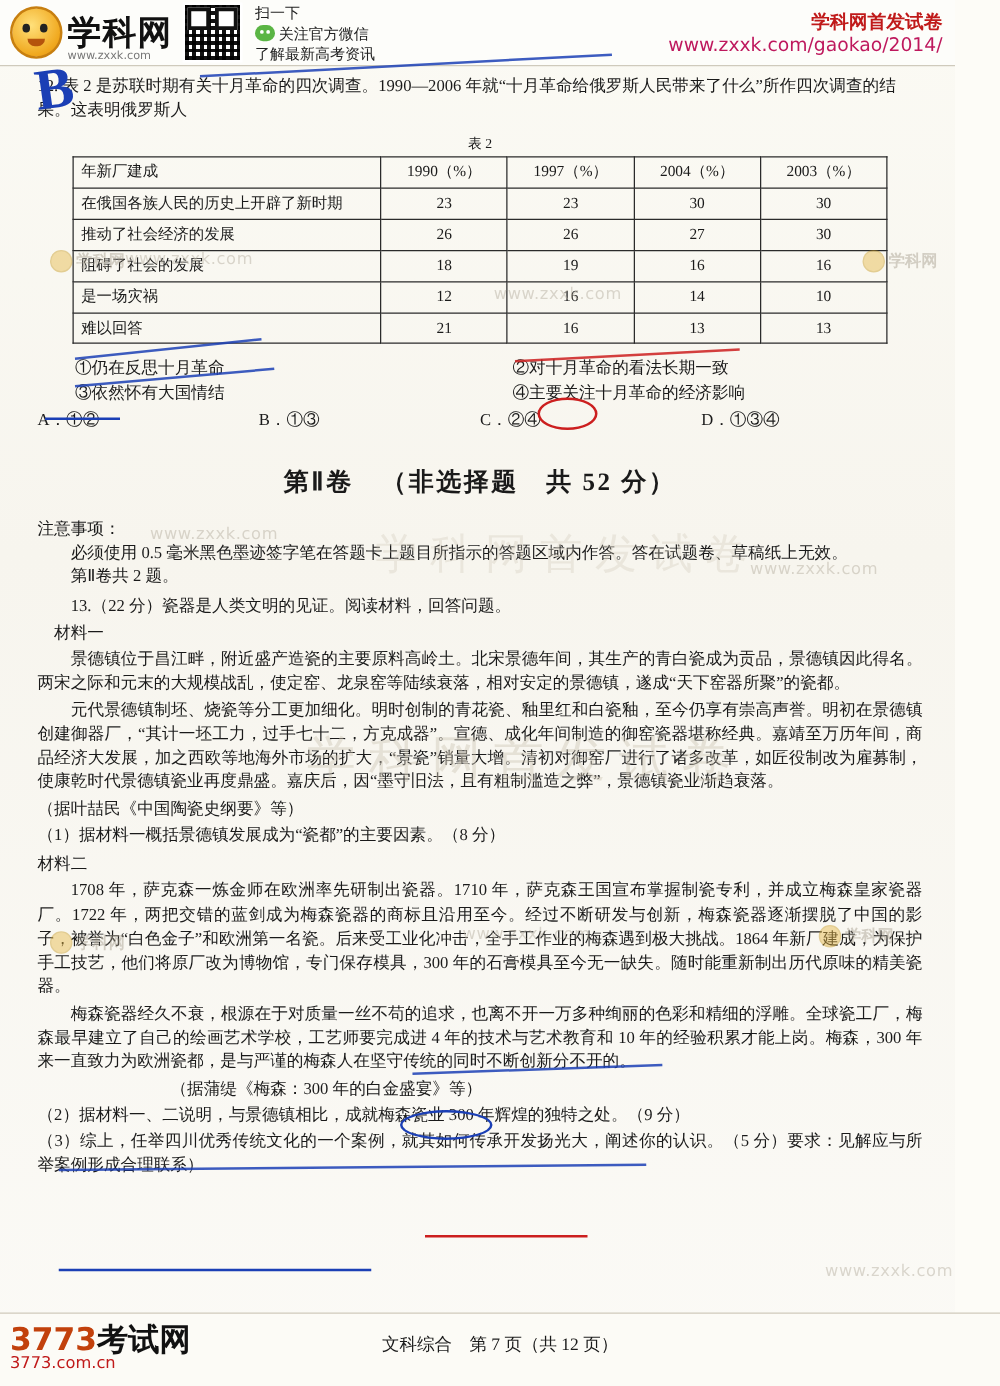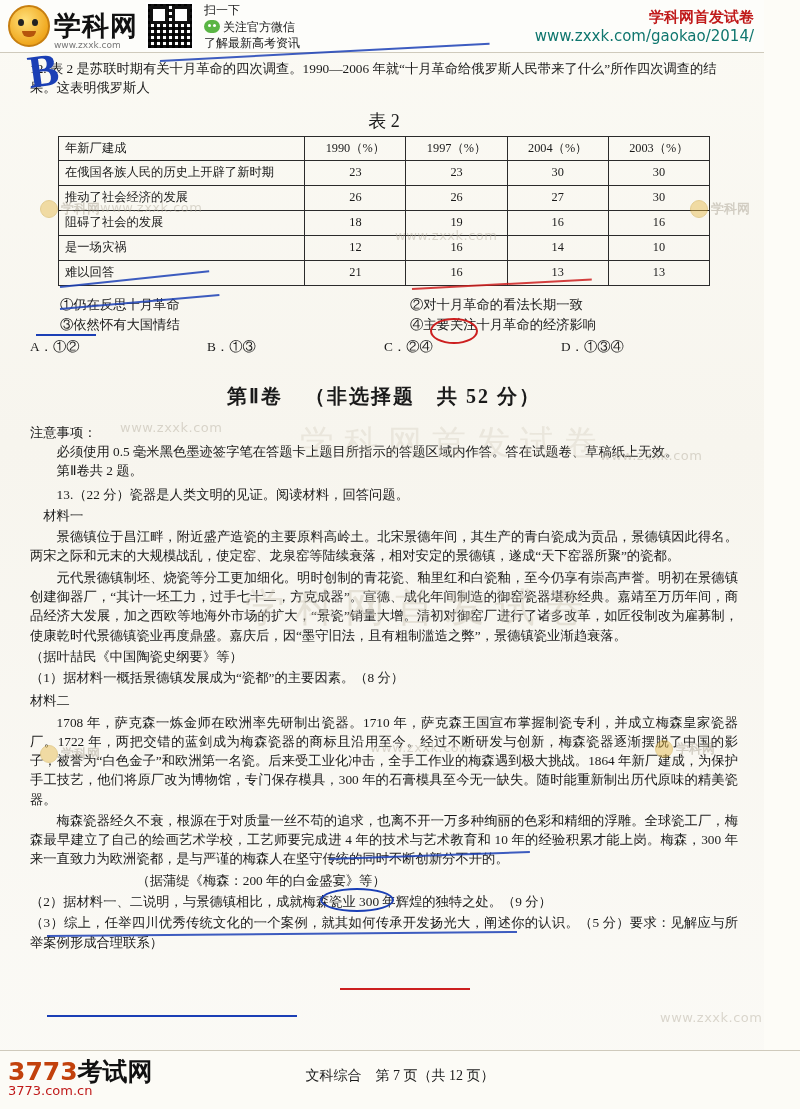--- a/index.html
+++ b/index.html
@@ -57,29 +57,29 @@
   .scan-text{margin-left:10px;font-size:12px;line-height:16px;color:#222;font-family:"DejaVu Sans",sans-serif;}
   .wechat{
     display:inline-block;width:16px;height:13px;border-radius:7px;background:#5ab544;
     position:relative;top:2px;margin-right:3px;
   }
   .wechat:before{content:"";position:absolute;left:4px;top:4px;width:3px;height:3px;border-radius:50%;background:#fff;box-shadow:5px 0 0 #fff;}
   .banner-right{
     margin-left:auto;text-align:right;padding-right:10px;
   }
   .banner-right .l1{color:#c01a1a;font-size:15px;font-family:"DejaVu Sans",sans-serif;font-weight:bold;}
-  .banner-right .l2{color:#0f766e;font-size:15px;font-family:"DejaVu Sans",sans-serif;}
+  .banner-right .l2{color:#be185d;font-size:15px;font-family:"DejaVu Sans",sans-serif;}
   .zxxk-under{
     position:absolute;left:54px;top:40px;font-size:9px;color:#777;font-family:"DejaVu Sans",sans-serif;
   }
 
   
   .content{position:relative;padding:4px 26px 0 30px;font-size:13.3px;line-height:1.45;}
   .q12{margin-top:2px;text-indent:0;}
-  .tbl-title{text-align:center;font-size:18px;margin:10px 0 2px 0;}
+  .tbl-title{text-align:center;font-size:11px;margin:10px 0 2px 0;}
   table.t2{
     border-collapse:collapse;width:652px;margin:0 auto;font-size:12.3px;
   }
   table.t2 th,table.t2 td{
     border:1px solid #2b2b2b;padding:3px 4px;
   }
   table.t2 th{font-weight:normal;}
   table.t2 .c0{width:258px;text-align:left;padding-left:6px;}
   table.t2 .cn{width:98px;text-align:center;}
   .opts-lines{margin:7px 0 0 0;position:relative;height:40px;}
@@ -236,21 +236,21 @@
 
     <div class="para ind2" style="margin-top:4px;">13.（22 分）瓷器是人类文明的见证。阅读材料，回答问题。</div>
     <div class="para0" style="text-indent:1em;">材料一</div>
     <div class="para">景德镇位于昌江畔，附近盛产造瓷的主要原料高岭土。北宋景德年间，其生产的青白瓷成为贡品，景德镇因此得名。两宋之际和元末的大规模战乱，使定窑、龙泉窑等陆续衰落，相对安定的景德镇，遂成“天下窑器所聚”的瓷都。</div>
     <div class="para">元代景德镇制坯、烧瓷等分工更加细化。明时创制的青花瓷、釉里红和白瓷釉，至今仍享有崇高声誉。明初在景德镇创建御器厂，“其计一坯工力，过手七十二，方克成器”。宣德、成化年间制造的御窑瓷器堪称经典。嘉靖至万历年间，商品经济大发展，加之西欧等地海外市场的扩大，“景瓷”销量大增。清初对御窑厂进行了诸多改革，如匠役制改为雇募制，使康乾时代景德镇瓷业再度鼎盛。嘉庆后，因“墨守旧法，且有粗制滥造之弊”，景德镇瓷业渐趋衰落。</div>
     <div class="para0">（据叶喆民《中国陶瓷史纲要》等）</div>
     <div class="para0">（1）据材料一概括景德镇发展成为“瓷都”的主要因素。（8 分）</div>
     <div class="para0" style="text-indent:0;margin-top:4px;">材料二</div>
     <div class="para">1708 年，萨克森一炼金师在欧洲率先研制出瓷器。1710 年，萨克森王国宣布掌握制瓷专利，并成立梅森皇家瓷器厂。1722 年，两把交错的蓝剑成为梅森瓷器的商标且沿用至今。经过不断研发与创新，梅森瓷器逐渐摆脱了中国的影子，被誉为“白色金子”和欧洲第一名瓷。后来受工业化冲击，全手工作业的梅森遇到极大挑战。1864 年新厂建成，为保护手工技艺，他们将原厂改为博物馆，专门保存模具，300 年的石膏模具至今无一缺失。随时能重新制出历代原味的精美瓷器。</div>
     <div class="para">梅森瓷器经久不衰，根源在于对质量一丝不苟的追求，也离不开一万多种绚丽的色彩和精细的浮雕。全球瓷工厂，梅森最早建立了自己的绘画艺术学校，工艺师要完成进 4 年的技术与艺术教育和 10 年的经验积累才能上岗。梅森，300 年来一直致力为欧洲瓷都，是与严谨的梅森人在坚守传统的同时不断创新分不开的。</div>
-    <div class="para0" style="text-indent:8em;">（据蒲缇《梅森：200 年的白金盛宴》等）</div>
+    <div class="para0" style="text-indent:8em;">（据蒲缇《梅森：300 年的白金盛宴》等）</div>
     <div class="para0">（2）据材料一、二说明，与景德镇相比，成就梅森瓷业 300 年辉煌的独特之处。（9 分）</div>
     <div class="para0">（3）综上，任举四川优秀传统文化的一个案例，就其如何传承开发扬光大，阐述你的认识。（5 分）要求：见解应与所举案例形成合理联系）</div>
   </div>
 
   <div class="wm wm-url" style="left:100px;top:200px;">www.zxxk.com</div>
   <div class="wm wm-url" style="left:395px;top:228px;">www.zxxk.com</div>
   <div class="wm wm-url" style="left:120px;top:420px;">www.zxxk.com</div>
   <div class="wm wm-url" style="left:600px;top:448px;">www.zxxk.com</div>
   <div class="wm wm-url" style="left:370px;top:740px;">www.zxxk.com</div>
   <div class="wm wm-url" style="left:660px;top:1010px;">www.zxxk.com</div>

